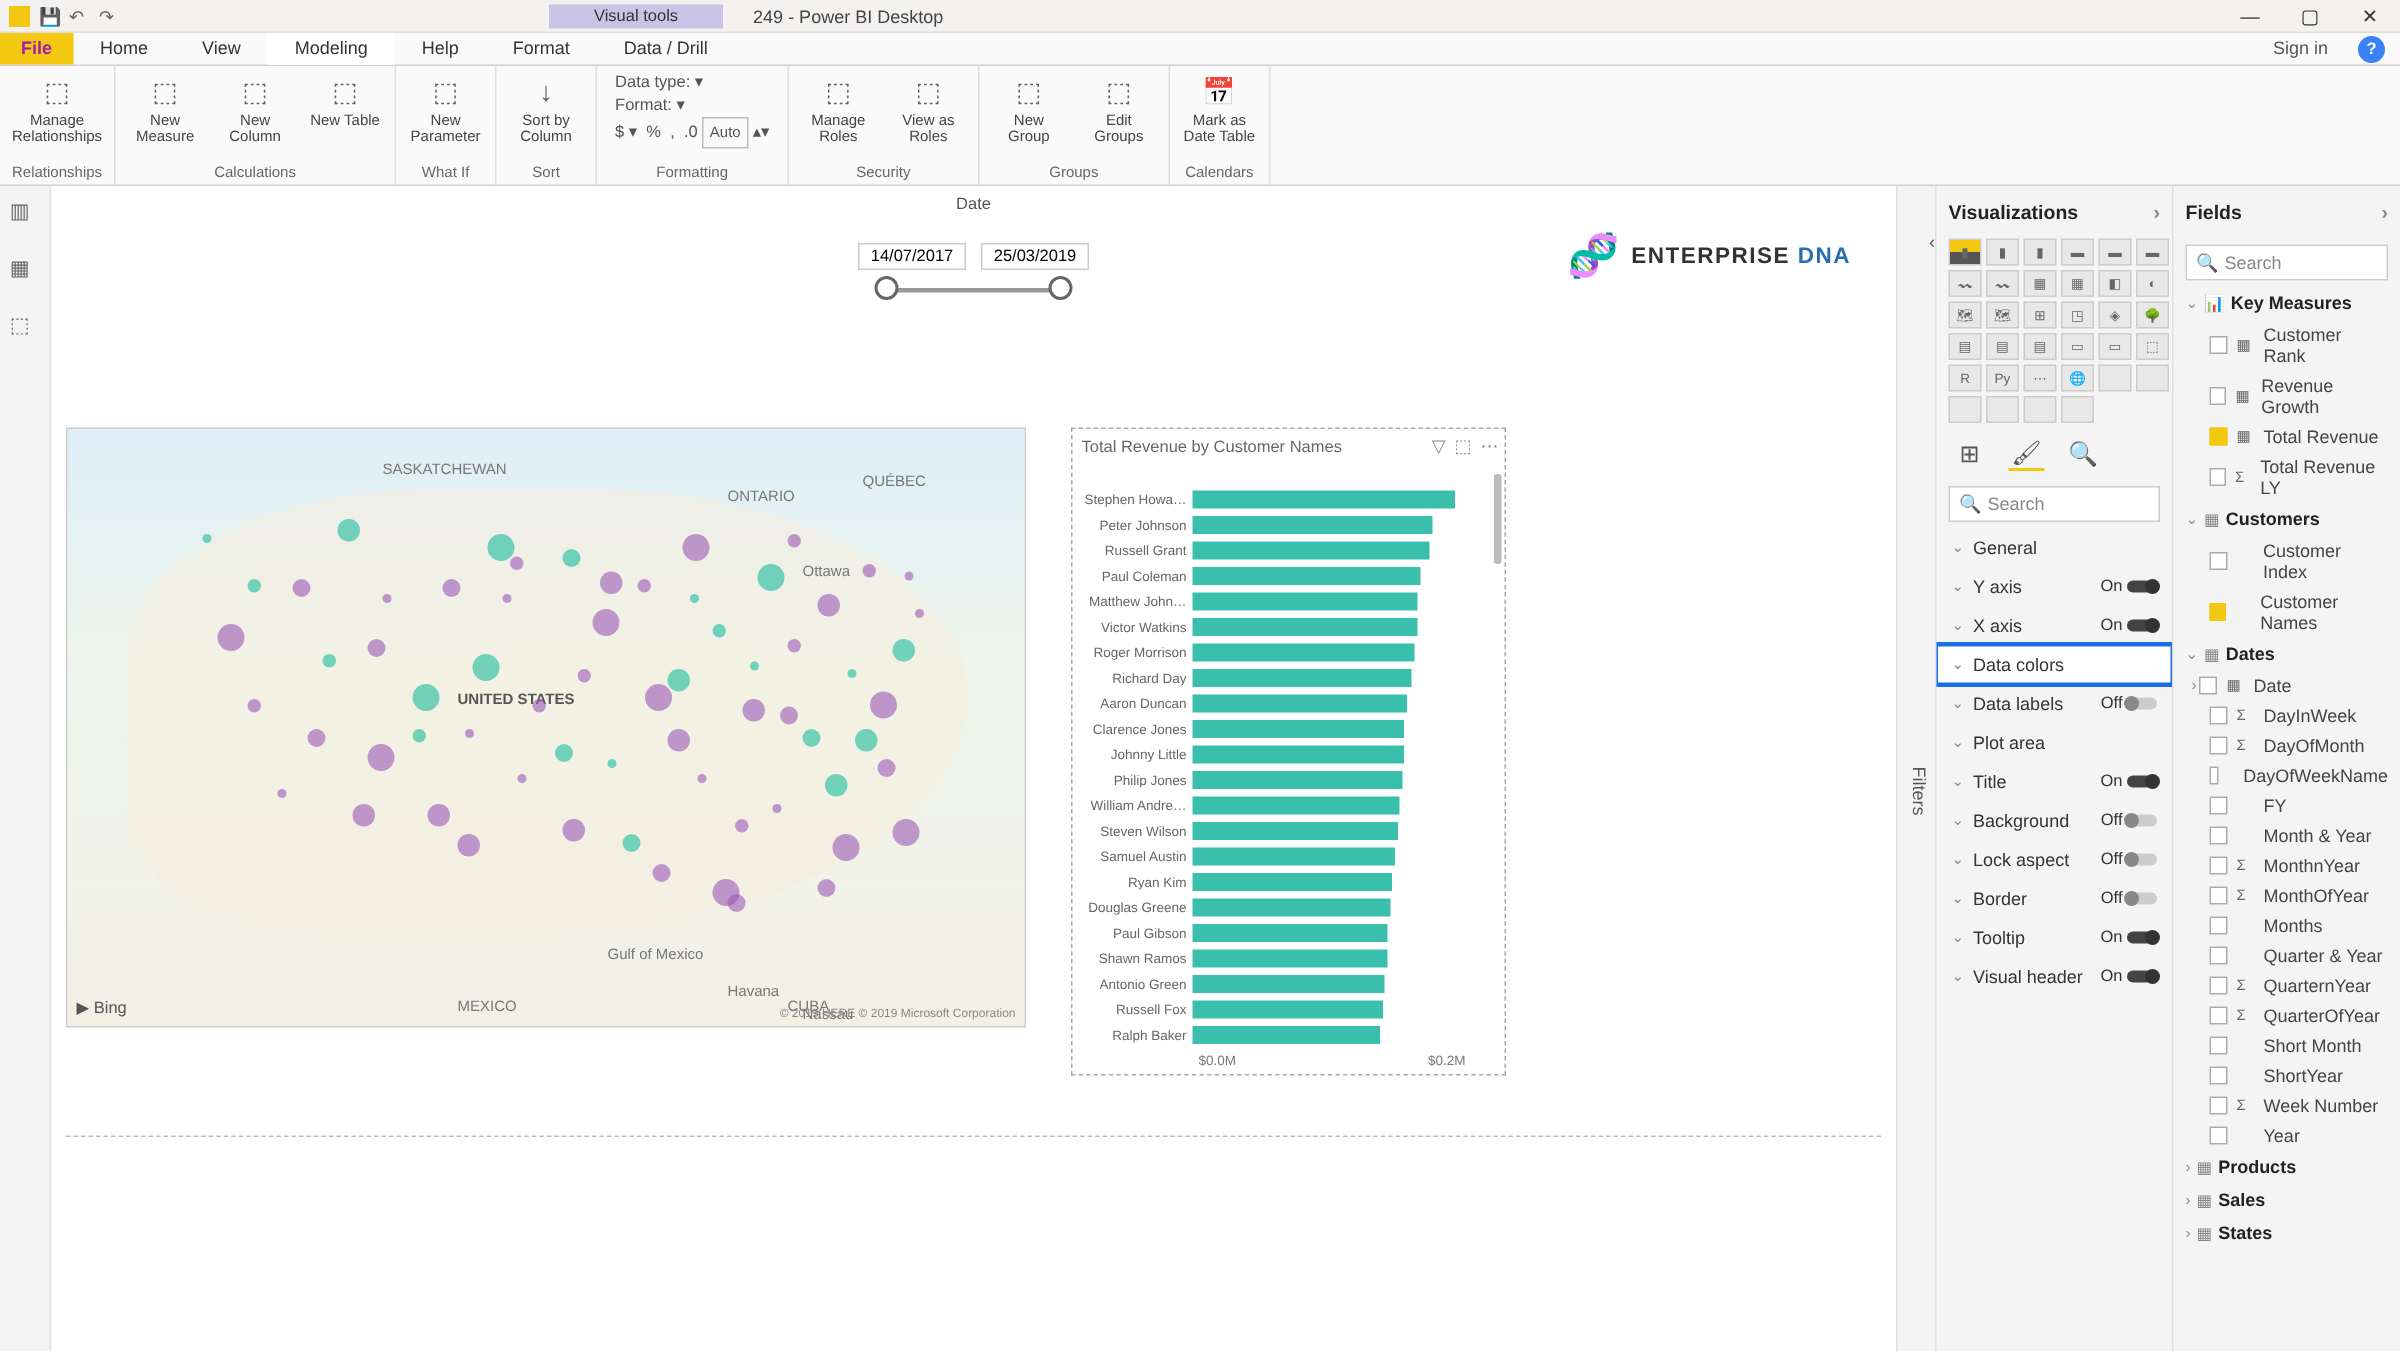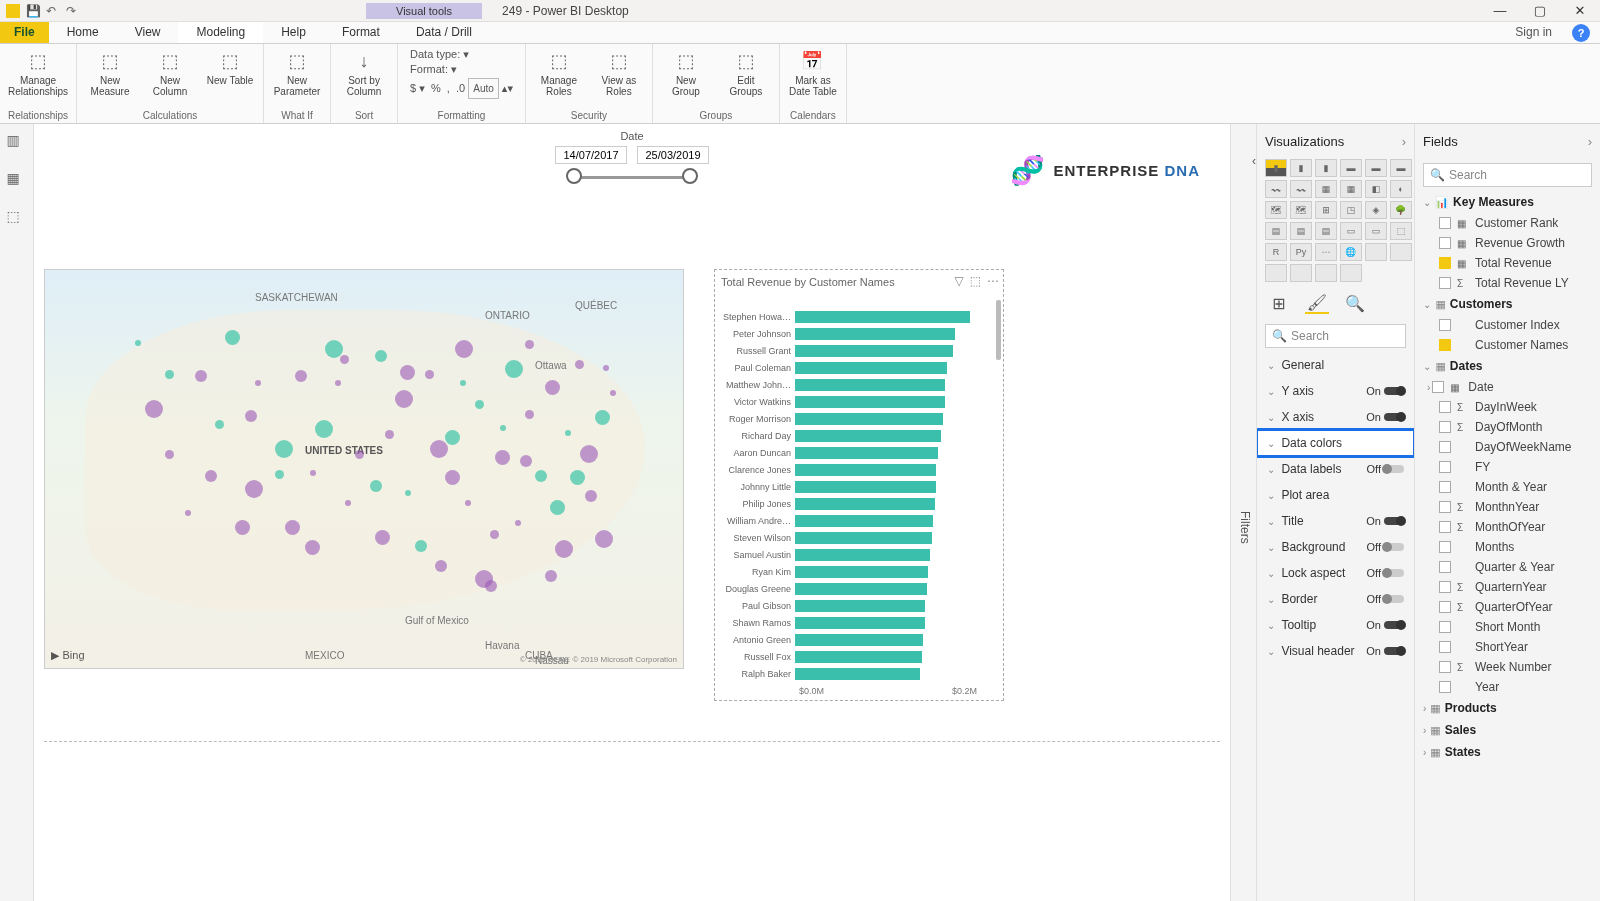--- a/index.html
+++ b/index.html
@@ -10,21 +10,21 @@
 .titlebar .qat { display: flex; align-items: center; gap: 6px; padding: 0 6px; }
 .titlebar .qat .ybox { width: 14px; height: 14px; background: #f2c811; }
 .titlebar .qat .ico { width: 14px; height: 14px; color: #666; cursor: pointer; }
 .titlebar .vt { margin-left: 280px; background: #c9c3e6; padding: 2px 30px; font-size: 11px; }
 .titlebar .title { margin-left: 20px; font-size: 12px; color: #444; }
 .titlebar .winbtns { margin-left: auto; display: flex; }
 .titlebar .winbtns div { width: 40px; height: 22px; display: flex; align-items: center; justify-content: center; font-size: 13px; cursor: pointer; }
 
 
 .tabs { height: 22px; display: flex; align-items: stretch; border-bottom: 1px solid #d0d0d0; background: #fafafa; }
-.tabs .file { background: #f2c811; color: #14532d; padding: 3px 14px; font-size: 12px; font-weight: 600; }
+.tabs .file { background: #f2c811; color: #a21caf; padding: 3px 14px; font-size: 12px; font-weight: 600; }
 .tabs .tab { padding: 3px 18px; font-size: 12px; color: #333; cursor: pointer; border-right: 0; }
 .tabs .tab.active { background: #fff; border-bottom: 1px solid #fff; }
 .tabs .signin { margin-left: auto; padding: 3px 14px; font-size: 12px; color: #555; }
 .tabs .help { width: 18px; height: 18px; border-radius: 50%; background: #3b82f6; color: #fff; font-weight: bold; font-size: 11px; display: flex; align-items: center; justify-content: center; margin: 2px 10px 0 6px; }
 
 
 .ribbon { height: 80px; background: #fafafa; border-bottom: 1px solid #d0d0d0; display: flex; }
 .ribgroup { border-right: 1px solid #e1dfdd; padding: 3px 8px 0 8px; display: flex; flex-direction: column; align-items: center; }
 .ribgroup .items { display: flex; gap: 10px; flex: 1; align-items: flex-start; }
 .ribgroup .glabel { font-size: 10px; color: #666; padding-bottom: 2px; }
@@ -39,21 +39,21 @@
 .leftrail { width: 34px; background: #f4f4f4; border-right: 1px solid #e0e0e0; display: flex; flex-direction: column; align-items: center; padding-top: 8px; gap: 18px; }
 .leftrail div { width: 20px; height: 20px; cursor: pointer; color: #666; font-size: 14px; }
 
 .canvas { flex: 1; background: #fff; position: relative; padding: 0 10px; }
 
 .filtersrail { width: 26px; background: #f4f4f4; border-left: 1px solid #e0e0e0; writing-mode: vertical-rl; text-align: center; padding-top: 30px; font-size: 12px; color: #555; }
 .filtersrail .chev { writing-mode: horizontal-tb; font-size: 12px; margin-bottom: 10px; }
 
 
 .vispane { width: 158px; background: #f4f4f4; border-left: 1px solid #e0e0e0; display: flex; flex-direction: column; }
-.panehdr { display: flex; align-items: flex-end; padding: 10px 8px; font-size: 13px; color: #222; font-weight: 400; }
+.panehdr { display: flex; align-items: flex-end; padding: 10px 8px; font-size: 13px; color: #222; font-weight: 700; }
 .panehdr .chev { margin-left: auto; color: #888; cursor: pointer; }
 .visgrid { display: grid; grid-template-columns: repeat(6, 22px); gap: 3px; padding: 0 8px; }
 .visgrid div { width: 22px; height: 18px; background: #e8e8e8; border: 1px solid #ccc; cursor: pointer; font-size: 9px; display:flex; align-items:center; justify-content:center; color:#666; }
 .visgrid div.stacked { background: linear-gradient(#f2c811 50%, #555 50%); }
 .modeicons { display: flex; gap: 14px; padding: 10px 10px 6px 10px; }
 .modeicons div { width: 24px; height: 22px; cursor: pointer; color: #555; font-size: 16px; display:flex; align-items:center; justify-content:center; }
 .modeicons .active { border-bottom: 2px solid #f2c811; }
 .searchbox { margin: 4px 8px; background: #fff; border: 1px solid #ccc; padding: 4px 6px; display: flex; align-items: center; gap: 4px; font-size: 12px; color: #888; }
 .fmtlist { overflow-y: auto; flex: 1; }
 .fmtrow { display: flex; align-items: center; padding: 6px 10px; font-size: 12px; color: #333; cursor: pointer; }
@@ -61,33 +61,33 @@
 .fmtrow .tog { margin-left: auto; font-size: 11px; display: flex; align-items: center; gap: 3px; }
 .fmtrow.sel { background: #fff; outline: 3px solid #1a6fe8; outline-offset: -1px; }
 .track { width: 20px; height: 8px; border-radius: 4px; position: relative; }
 .track.on { background: #444; }
 .track.off { background: #ccc; }
 .knob { width: 10px; height: 10px; border-radius: 50%; background: #555; position: absolute; top: -1px; }
 .track.on .knob { right: -2px; background:#333; }
 .track.off .knob { left: -2px; background:#888; }
 
 
-.fieldspane { width: 186px; background: #f4f4f4; border-left: 1px solid #e0e0e0; display: flex; flex-direction: column; }
+.fieldspane { width: 152px; background: #f4f4f4; border-left: 1px solid #e0e0e0; display: flex; flex-direction: column; }
 .fldlist { overflow-y: auto; flex: 1; font-size: 12px; }
 .fldtable { display: flex; align-items: center; padding: 4px 8px; cursor: pointer; color: #222; }
 .fldtable .chev { margin-right: 4px; font-size: 10px; color: #888; }
 .fldtable .tico { margin-right: 4px; color: #888; font-size: 11px; }
 .fldfield { display: flex; align-items: center; padding: 3px 8px 3px 24px; cursor: pointer; color: #444; }
 .fldfield .cb { width: 12px; height: 12px; border: 1px solid #aaa; margin-right: 6px; background:#fff; }
 .fldfield .cb.chk { background: #f2c811; border-color: #f2c811; }
 .fldfield .fico { width: 14px; font-size: 10px; color: #666; margin-right: 4px; }
 
 
 .datehdr { text-align: center; font-size: 11px; color: #555; margin-top: 6px; }
-.daterange { display: flex; justify-content: center; gap: 10px; margin-top: 4px; }
+.daterange { display: flex; justify-content: center; gap: 10px; margin-top: 20px; }
 .daterange input { width: 72px; font-size: 11px; text-align: center; border: 1px solid #ccc; padding: 2px; }
 .slidertrack { width: 120px; height: 3px; background: #999; margin: 12px auto 0 auto; position: relative; }
 .slidertrack .h { width: 16px; height: 16px; border: 2px solid #666; border-radius: 50%; background: #fff; position: absolute; top: -8px; }
 .logo { position: absolute; right: 30px; top: 30px; display: flex; align-items: center; gap: 8px; }
 .logo .dna { font-size: 28px; color: #2b6cb0; }
 .logo .txt { font-weight: 700; letter-spacing: 1px; font-size: 15px; color: #333; }
 .logo .txt b { color: #2b6cb0; }
 
 .visrow { display: flex; gap: 30px; margin-top: 90px; }
 .mapvis { width: 640px; }

